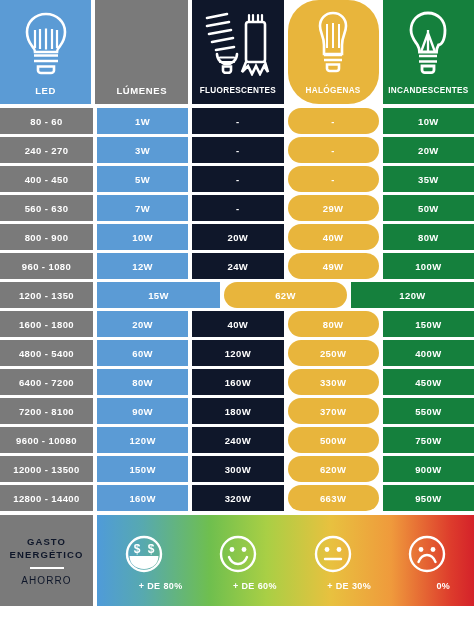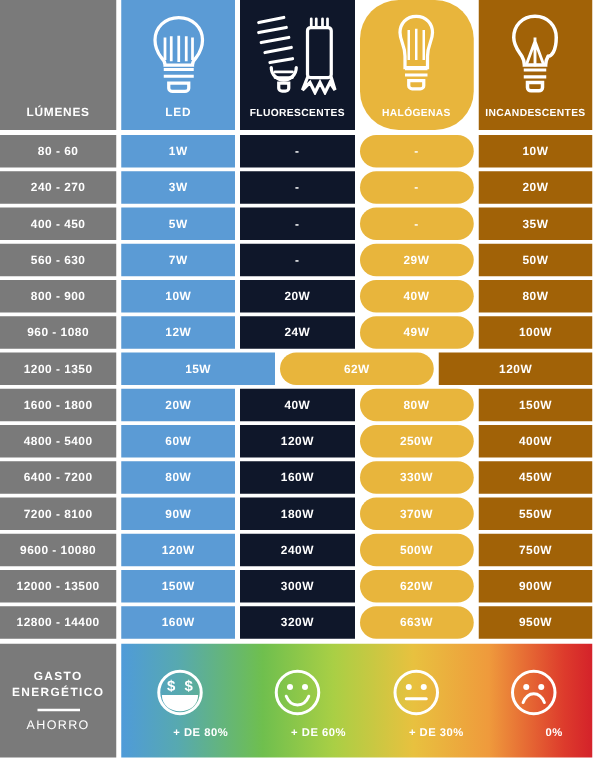--- a/index.html
+++ b/index.html
@@ -81,35 +81,35 @@
     font-size: 9.5px;
     font-weight: bold;
     letter-spacing: 0.4px;
   }
 
   
   .c-grey   { background: #7a7a7a; }
   .c-blue   { background: #5b9bd5; }
   .c-green  { background: #0f172a; }
   .c-yellow { background: #e8b53c; border-radius: 31px; }
-  .c-red    { background: #a16207; }
+  .c-red    { background: #15803d; }
 
   
   .footer-row {
     display: flex;
     width: 474px;
     gap: 4px;
     height: 91px;
     margin-top: 4px;
   }
   .footer-left {
     width: 93px;
     flex: 0 0 93px;
     background: #7a7a7a;
-    color: #ffffff;
+    color: #0f172a;
     display: flex;
     flex-direction: column;
     align-items: center;
     justify-content: center;
     gap: 6px;
   }
   .footer-left .line1 {
     font-size: 9.5px;
     font-weight: bold;
     letter-spacing: 1.1px;
@@ -160,34 +160,34 @@
     margin-left: 33px;
   }
 </style>
 </head>
 <body>
 
 <div id="infographic">
 
   <div class="grid-row header-row">
 
-    <div class="cell col-lumens c-grey">
-      <span class="header-label">LÚMENES</span>
-    </div>
-
     <div class="cell col-data c-blue">
       <span class="header-icon">
         <svg width="58" height="66" viewBox="0 0 58 66" fill="none" stroke="#ffffff" stroke-width="2.6">
           <path d="M29 4c-11 0-19 8-19 18 0 6 2 10 5 14 2 2 3 4 3 6h22c0-2 1-4 3-6 3-4 5-8 5-14 0-10-8-18-19-18z"></path>
           <path d="M18 20v18M23 19v20M29 18.5v21M35 19v20M40 20v18" stroke-width="2.2"></path>
           <path d="M17 45.5h24M17 51h24" stroke-width="2.4"></path>
           <path d="M21 56.5h16v4c0 1.5-1.5 2.5-3 2.5H24c-1.5 0-3-1-3-2.5z"></path>
         </svg>
       </span>
       <span class="header-label">LED</span>
+    </div>
+
+    <div class="cell col-lumens c-grey">
+      <span class="header-label">LÚMENES</span>
     </div>
 
     <div class="cell col-data c-green">
       <span class="header-icon">
         <svg width="74" height="66" viewBox="0 0 74 66" fill="none" stroke="#ffffff" stroke-width="2.6" stroke-linecap="round">
           <path d="M6 8l20-4M6 16l22-4M8 24l22-4M11 32l21-4M15 40l18-3"></path>
           <path d="M16 44c0 6 5 10 10 10s10-4 10-10"></path>
           <path d="M19 47.5h14M19 52h14" stroke-width="2.2"></path>
           <path d="M22 56.5h8v4c0 1.4-1.4 2.3-2.7 2.3h-2.6c-1.3 0-2.7-.9-2.7-2.3z"></path>
           <rect x="45" y="12" width="19" height="40" rx="2.5"></rect>

